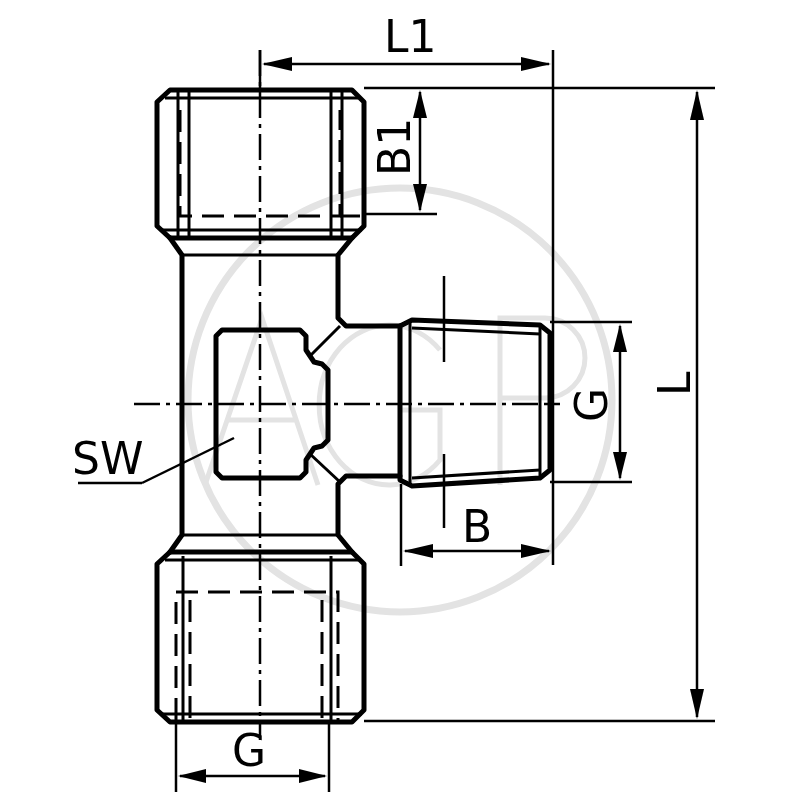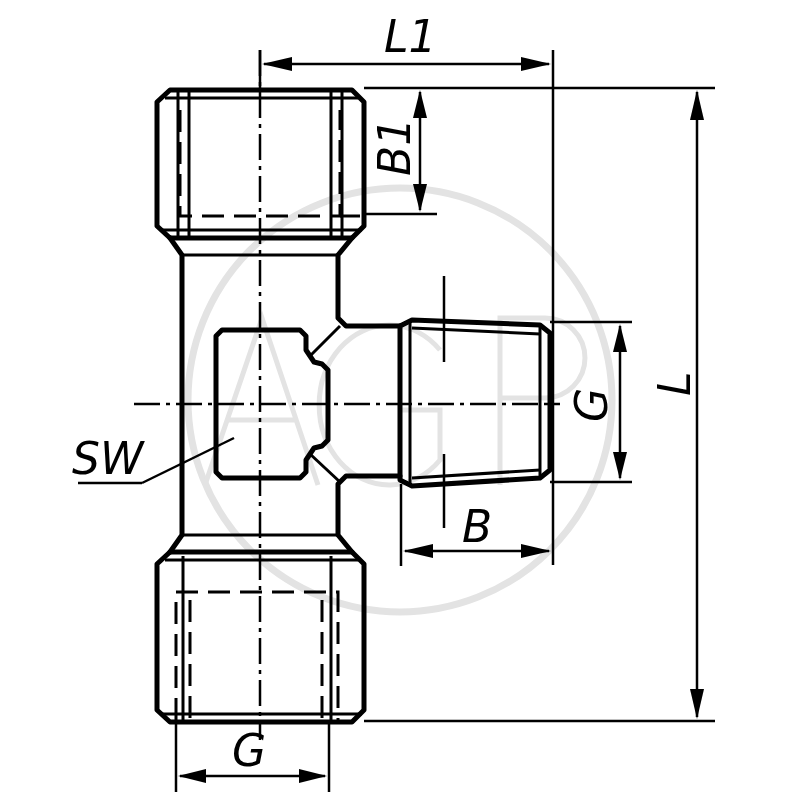--- a/index.html
+++ b/index.html
@@ -1,17 +1,17 @@
 <!DOCTYPE html>
 <html><head>
   <meta charset="utf-8">
   <style>
     html, body { margin: 0; padding: 0; background: #ffffff; }
     body { width: 800px; height: 800px; overflow: hidden; }
-    #canvas { position: absolute; left: 0; top: 0; width: 676px; height: 800px; font-style: italic; }
+    #canvas { position: absolute; left: 0; top: 0; width: 676px; height: 800px; }
     svg { display: block; }
     .wm { fill: none; stroke: #e3e3e3; stroke-width: 7; }
     .wmtext { fill: none; stroke: #e3e3e3; stroke-width: 5; }
     .outline { fill: none; stroke: #000; stroke-width: 5; stroke-linejoin: round; stroke-linecap: round; }
     .thin { fill: none; stroke: #000; stroke-width: 3; }
     .dim { fill: none; stroke: #000; stroke-width: 2.5; }
     .center { fill: none; stroke: #000; stroke-width: 2.5; stroke-dasharray: 26 6 4 6; }
     .hidden { fill: none; stroke: #000; stroke-width: 3; stroke-dasharray: 22 10; }
     .arrow { fill: #000; stroke: none; }
     .label { font-family: "DejaVu Sans", sans-serif; font-size: 44px; fill: #000; }

